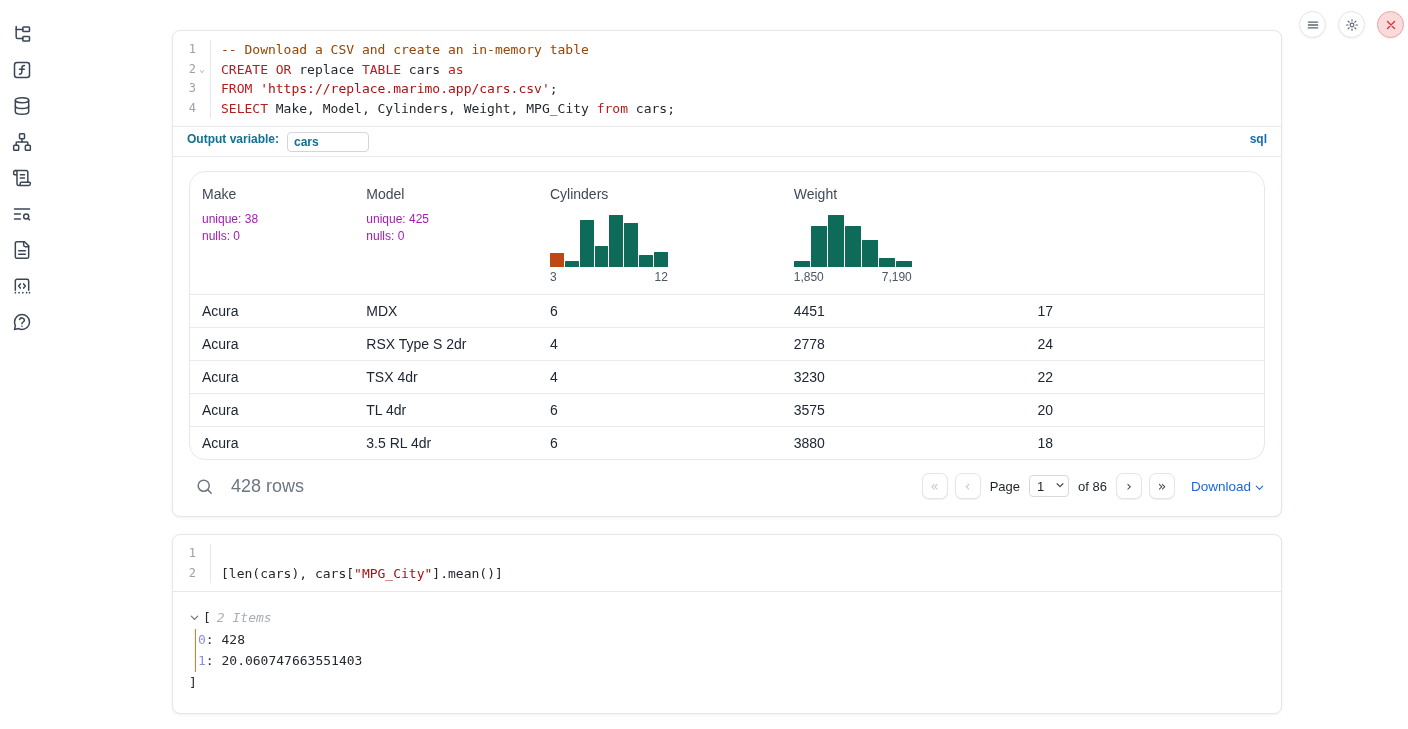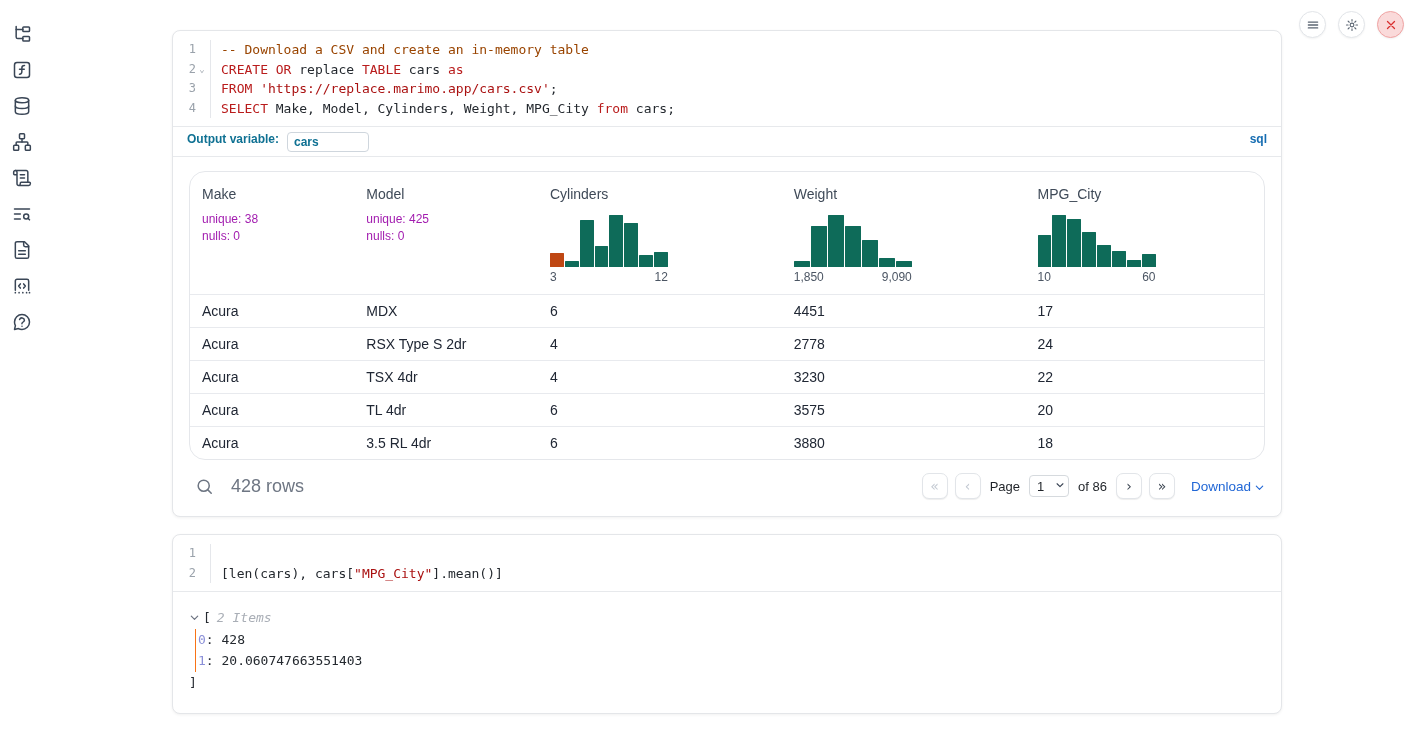--- a/index.html
+++ b/index.html
@@ -257,44 +257,25 @@
                   <div class="hist-bar" style="height: 12%; background: rgb(14, 107, 89);"></div>
                   <div class="hist-bar" style="height: 78%; background: rgb(14, 107, 89);"></div>
                   <div class="hist-bar" style="height: 100%; background: rgb(14, 107, 89);"></div>
                   <div class="hist-bar" style="height: 78%; background: rgb(14, 107, 89);"></div>
                   <div class="hist-bar" style="height: 52%; background: rgb(14, 107, 89);"></div>
                   <div class="hist-bar" style="height: 17%; background: rgb(14, 107, 89);"></div>
                   <div class="hist-bar" style="height: 12%; background: rgb(14, 107, 89);"></div>
                 </div>
               <div class="hist-axis">
                 <span>1,850</span>
-                <span>9,090</span>
+                <span>7,190</span>
               </div>
             </div>
           </div>
 
-          <div class="th-cell">
-            <div class="th-label">MPG_City</div>
-            <div class="hist-wrap">
-              <div class="hist">
-                  <div class="hist-bar" style="height: 62%; background: rgb(14, 107, 89);"></div>
-                  <div class="hist-bar" style="height: 100%; background: rgb(14, 107, 89);"></div>
-                  <div class="hist-bar" style="height: 92%; background: rgb(14, 107, 89);"></div>
-                  <div class="hist-bar" style="height: 67%; background: rgb(14, 107, 89);"></div>
-                  <div class="hist-bar" style="height: 42%; background: rgb(14, 107, 89);"></div>
-                  <div class="hist-bar" style="height: 31%; background: rgb(14, 107, 89);"></div>
-                  <div class="hist-bar" style="height: 13%; background: rgb(14, 107, 89);"></div>
-                  <div class="hist-bar" style="height: 25%; background: rgb(14, 107, 89);"></div>
-                </div>
-              <div class="hist-axis">
-                <span>10</span>
-                <span>60</span>
-              </div>
-            </div>
-          </div>
 
         </div>
         <div>
             <div class="t-grid t-row">
               <div class="t-cell">Acura</div>
               <div class="t-cell">MDX</div>
               <div class="t-cell">6</div>
               <div class="t-cell">4451</div>
               <div class="t-cell">17</div>
             </div>

